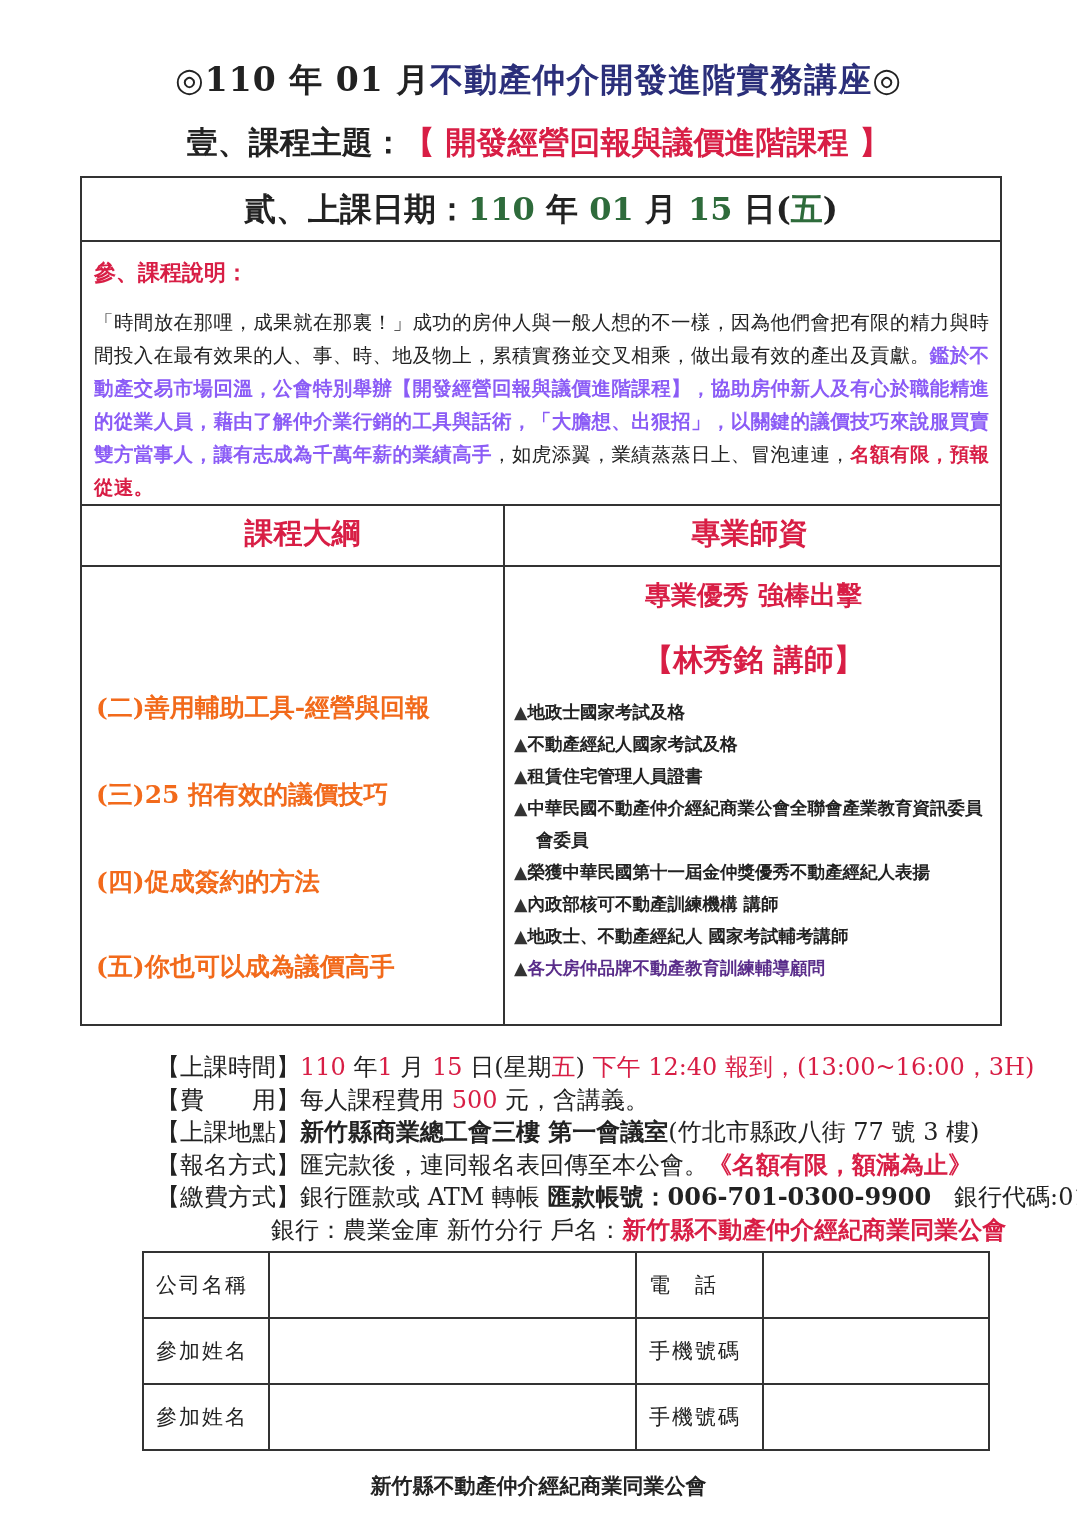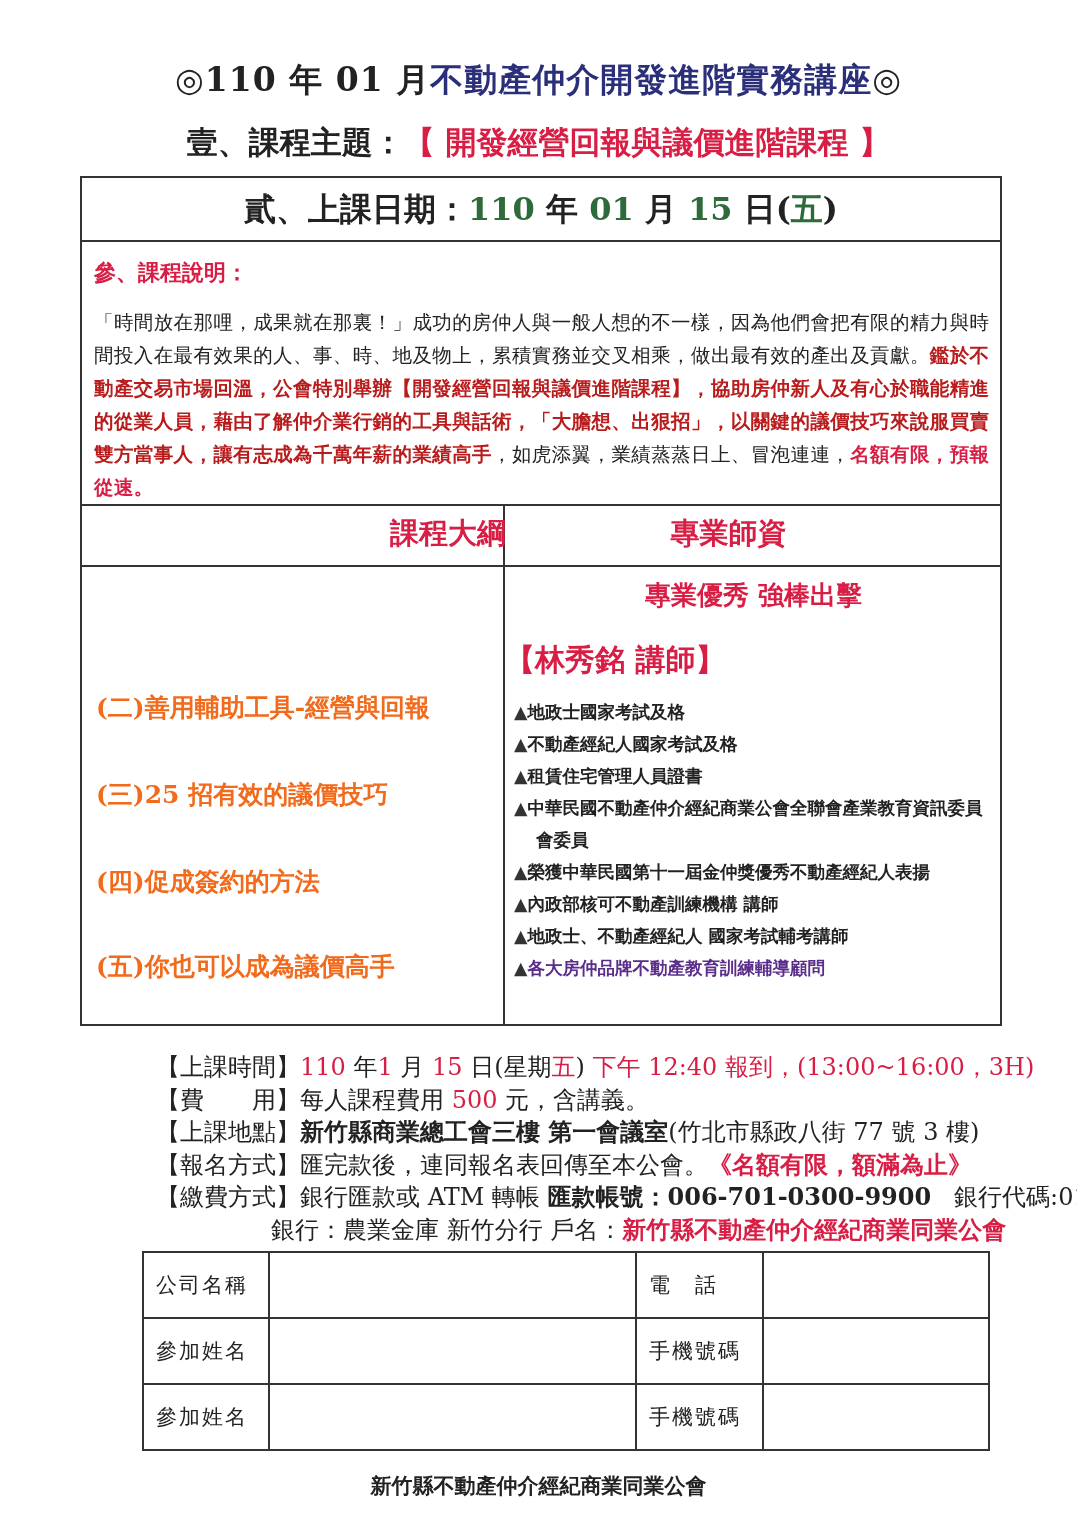--- a/index.html
+++ b/index.html
@@ -12,21 +12,21 @@
   .title {
     left: 0; width: 1077px; top: 58px; text-align: center;
     font-size: 33px; font-weight: bold; letter-spacing: 1px; white-space: nowrap;
   }
   .title .navy { color: #2b2f7a; }
   .subject {
     left: 0; width: 1077px; top: 122px; text-align: center;
     font-size: 31px; font-weight: bold; white-space: nowrap;
   }
   .red { color: #d81e45; }
-  .blue { color: #b91c1c; }
+  .blue { color: #8b5cf6; }
   .green { color: #2e6b3b; }
   .orange { color: #f26a1b; }
   .purple { color: #5a2d8a; }
   .box {
     left: 80px; top: 176px; width: 922px; height: 850px;
     border: 2px solid #333;
     box-sizing: border-box;
   }
   .date-row {
     position: absolute; left: 0; top: 0; right: 0; height: 62px;
@@ -55,21 +55,21 @@
     position: absolute; top: 336px; font-size: 29px; font-weight: bold; text-align: center;
   }
   .outline-item {
     position: absolute; left: 14px; font-size: 25px; font-weight: bold; white-space: nowrap;
   }
   .tagline {
     position: absolute; left: 423px; width: 497px; top: 400px; text-align: center;
     font-size: 26px; font-weight: bold; white-space: nowrap;
   }
   .teacher {
-    position: absolute; left: 423px; width: 497px; top: 462px; 
+    position: absolute; left: 423px; width: 497px; top: 462px; text-align: center;
     font-size: 30px; font-weight: bold; white-space: nowrap;
   }
   .quals {
     position: absolute; left: 432px; top: 518px; width: 480px;
     font-size: 17.5px; font-weight: bold; line-height: 32px;
   }
   .qual { padding-left: 22px; text-indent: -22px; }
   .qual .tri { color: #333; }
   .info {
     left: 156px; top: 1030px; width: 860px;
@@ -107,22 +107,22 @@
 
   <div class="desc-heading red">參、課程說明：</div>
   <div class="desc">
     <span>「時間放在那哩，成果就在那裏！」成功的房仲人與一般人想的不一樣，因為他們會把有限的精力與時間投入在最有效果的人、事、時、地及物上，累積實務並交叉相乘，做出最有效的產出及貢獻。</span><b class="blue">鑑於不動產交易市場回溫，公會特別舉辦【開發經營回報與議價進階課程】，協助房仲新人及有心於職能精進的從業人員，藉由了解仲介業行銷的工具與話術，「大膽想、出狠招」，以關鍵的議價技巧來說服買賣雙方當事人，讓有志成為千萬年薪的業績高手</b><span>，如虎添翼，業績蒸蒸日上、冒泡連連，</span><b class="red">名額有限，預報從速。</b>
   </div>
 
   <div class="desc-divider"></div>
   <div class="col-divider"></div>
   <div class="head-divider"></div>
 
-  <div class="col-head red" style="left:3px;width:421px;text-align:right;">課程大綱</div>
-  <div class="col-head red" style="left:398px;width:497px;">專業師資</div>
+  <div class="col-head red" style="left:10px;width:421px;">課程大綱</div>
+  <div class="col-head red" style="left:419px;width:497px;">專業師資</div>
 
   <div class="outline-item orange" style="top:513px;">(二)善用輔助工具-經營與回報</div>
   <div class="outline-item orange" style="top:600px;">(三)25 招有效的議價技巧</div>
   <div class="outline-item orange" style="top:687px;">(四)促成簽約的方法</div>
   <div class="outline-item orange" style="top:772px;">(五)你也可以成為議價高手</div>
 
   <div class="tagline red">專業優秀 強棒出擊</div>
   <div class="teacher red">【林秀銘 講師】</div>
 
   <div class="quals">

